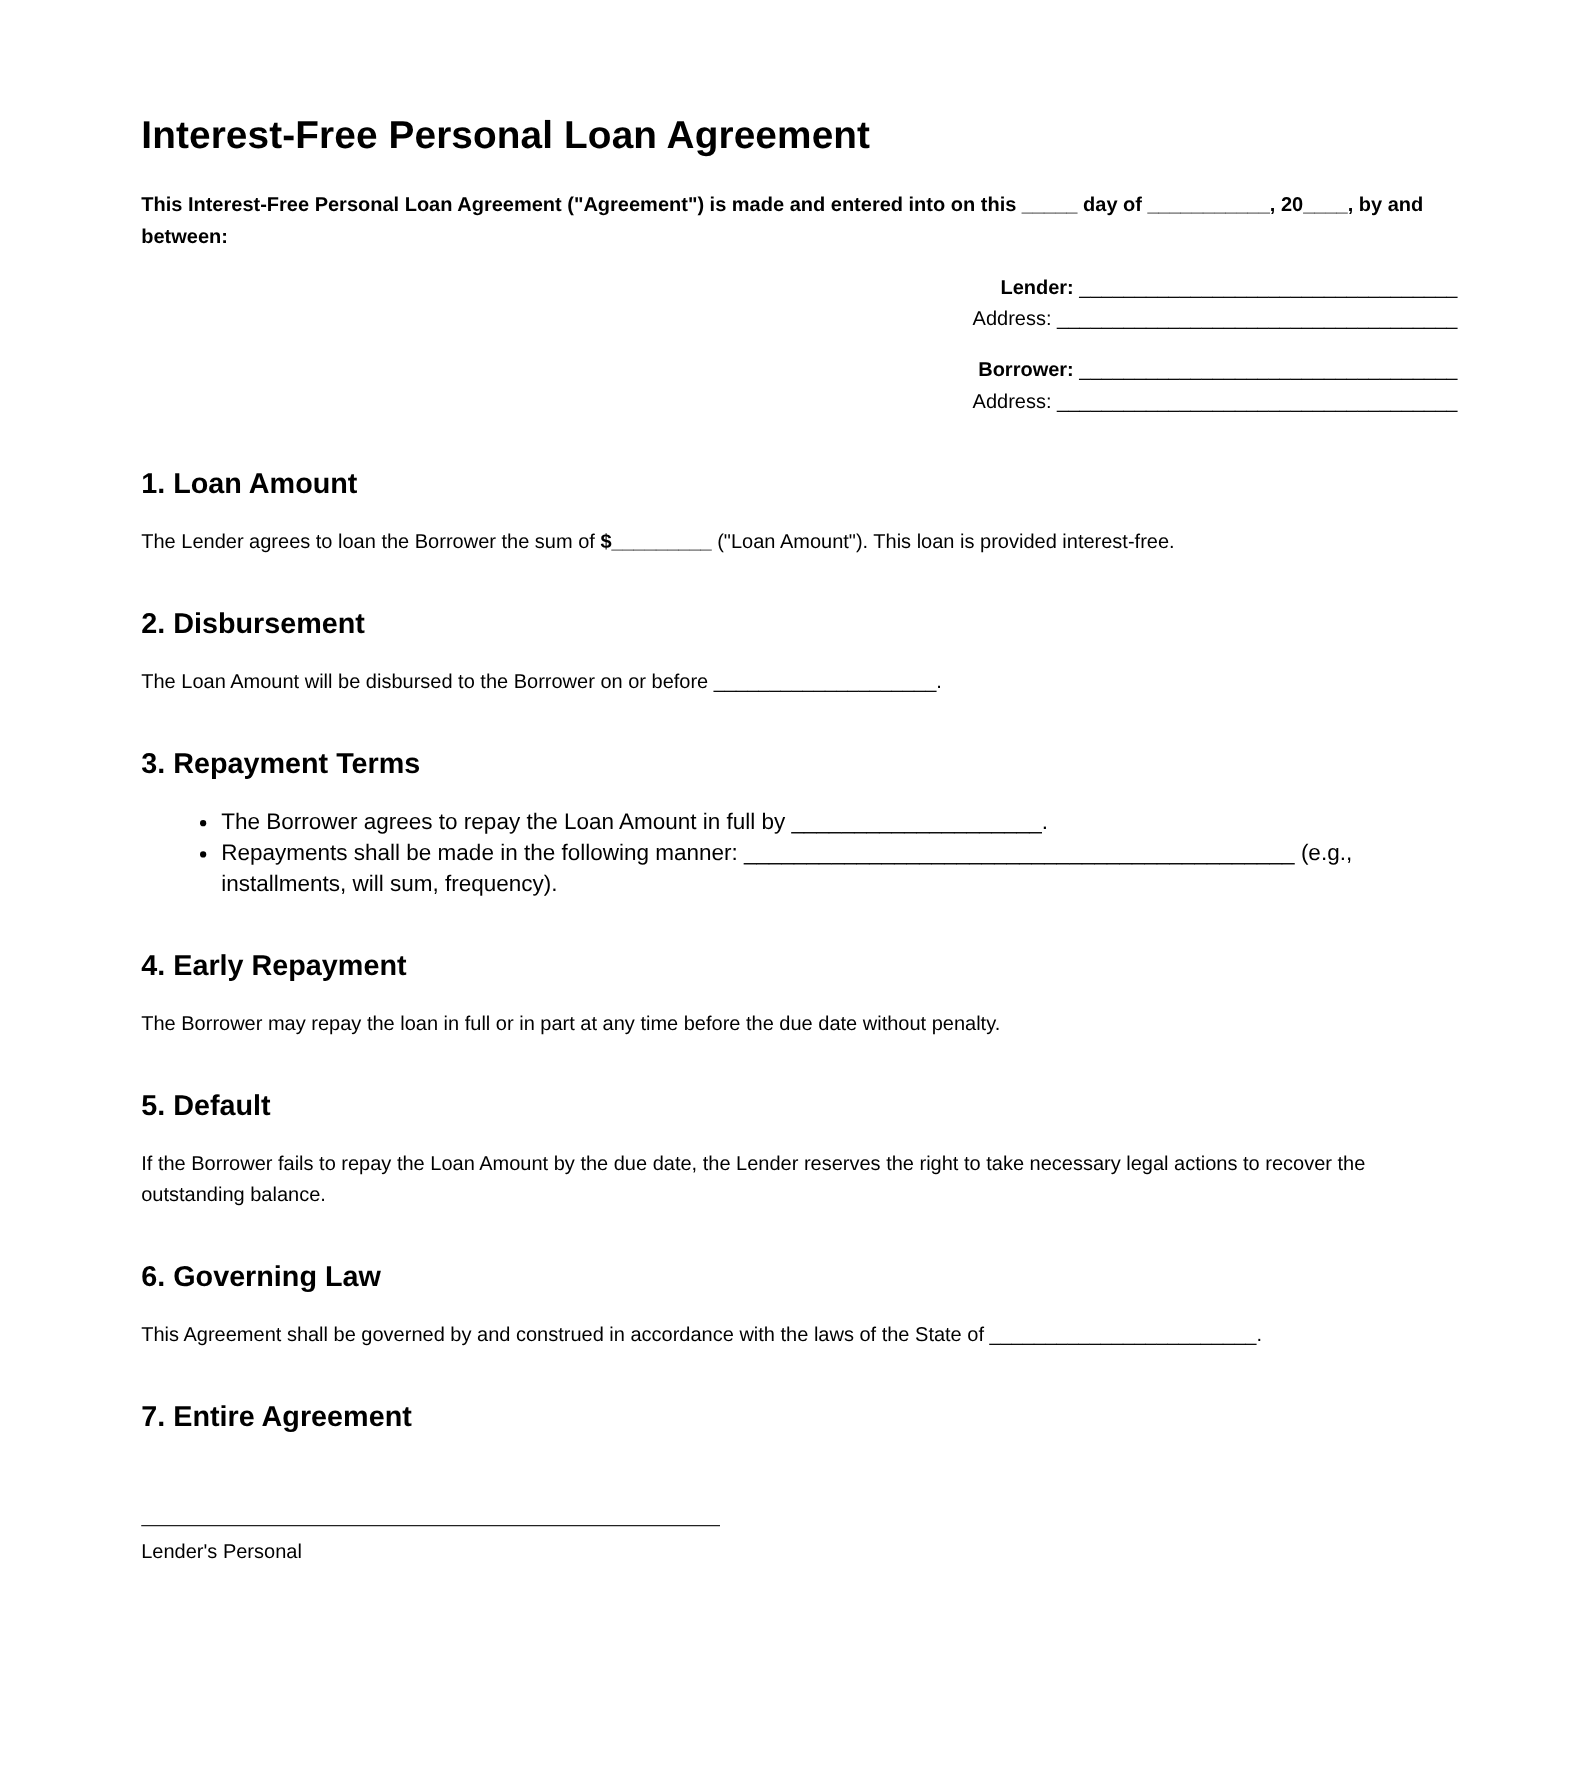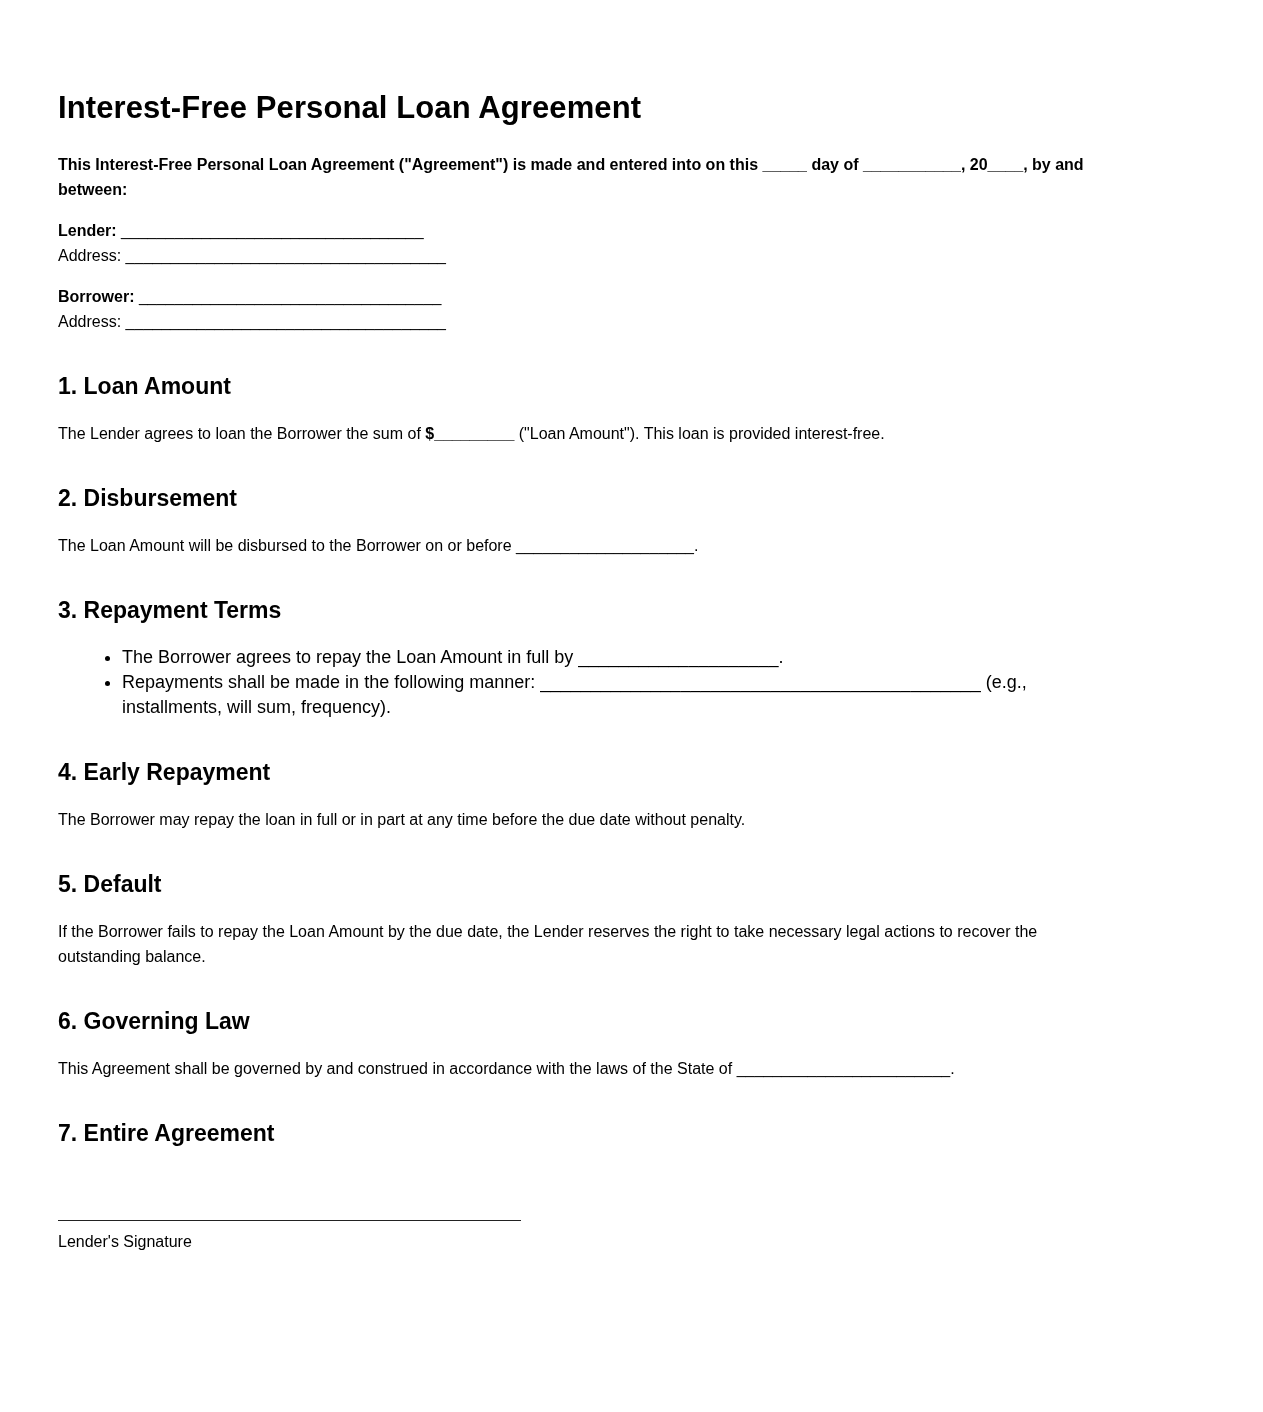--- a/index.html
+++ b/index.html
@@ -1,25 +1,25 @@
 <!DOCTYPE html>
 <html><head>
 <meta charset="utf-8">
 <style>
   html, body { margin: 0; padding: 0; background: #ffffff; }
   body {
     width: 1263px; height: 1412px; overflow: hidden;
     font-family: "Liberation Sans", sans-serif;
     color: #000;
   }
-  .page { position: relative; padding: 88px 0 0 58px; width: 1053px; }
+  .page { position: relative; padding: 88px 0 0 113px; width: 1053px; }
   h1 { font-size: 31px; font-weight: bold; margin: 0 0 24px 0; line-height: 40px; letter-spacing: 0.1px; }
   p { font-size: 16px; line-height: 25px; margin: 0; }
   .intro { margin-bottom: 16px; font-weight: bold; }
-  .party { margin-bottom: 16px; }
+  .party { margin-bottom: 16px; text-align: right; }
   .party div { font-size: 16px; line-height: 25px; }
   .b { font-weight: bold; }
   h2 { font-size: 23px; font-weight: bold; margin: 37px 0 20px 0; line-height: 30px; }
   ul { margin: 0; padding-left: 64px; }
   li { font-size: 18px; line-height: 25px; }
   .sigs { display: flex; justify-content: space-between; margin-top: 72px; width: 1053px; }
   .sig { width: 463px; }
   .sig-line { border-top: 1.5px solid #222; height: 0; margin-bottom: 10px; }
   .sig-label { font-size: 16px; line-height: 22px; }
 </style>
@@ -73,16 +73,16 @@
     <p>This Agreement shall be governed by and construed in accordance with the laws of the State of ________________________.</p>
   </section>
 
   <section>
     <h2>7. Entire Agreement</h2>
   </section>
 
   <div class="sigs">
     <div class="sig">
       <div class="sig-line"></div>
-      <div class="sig-label">Lender's Signature</div>
+      <div class="sig-label">Lender's Personal</div>
     </div>
   </div>
 </div>
 
 </body></html>

